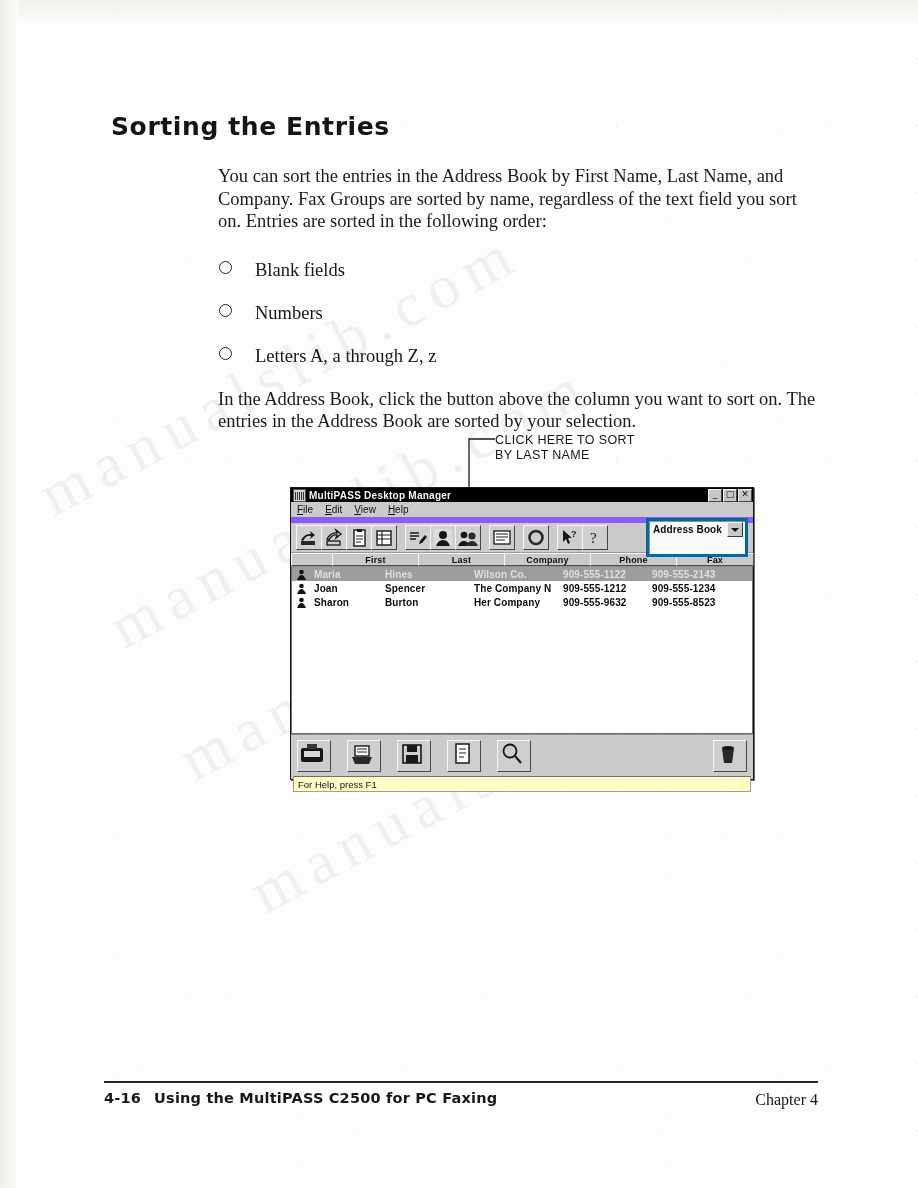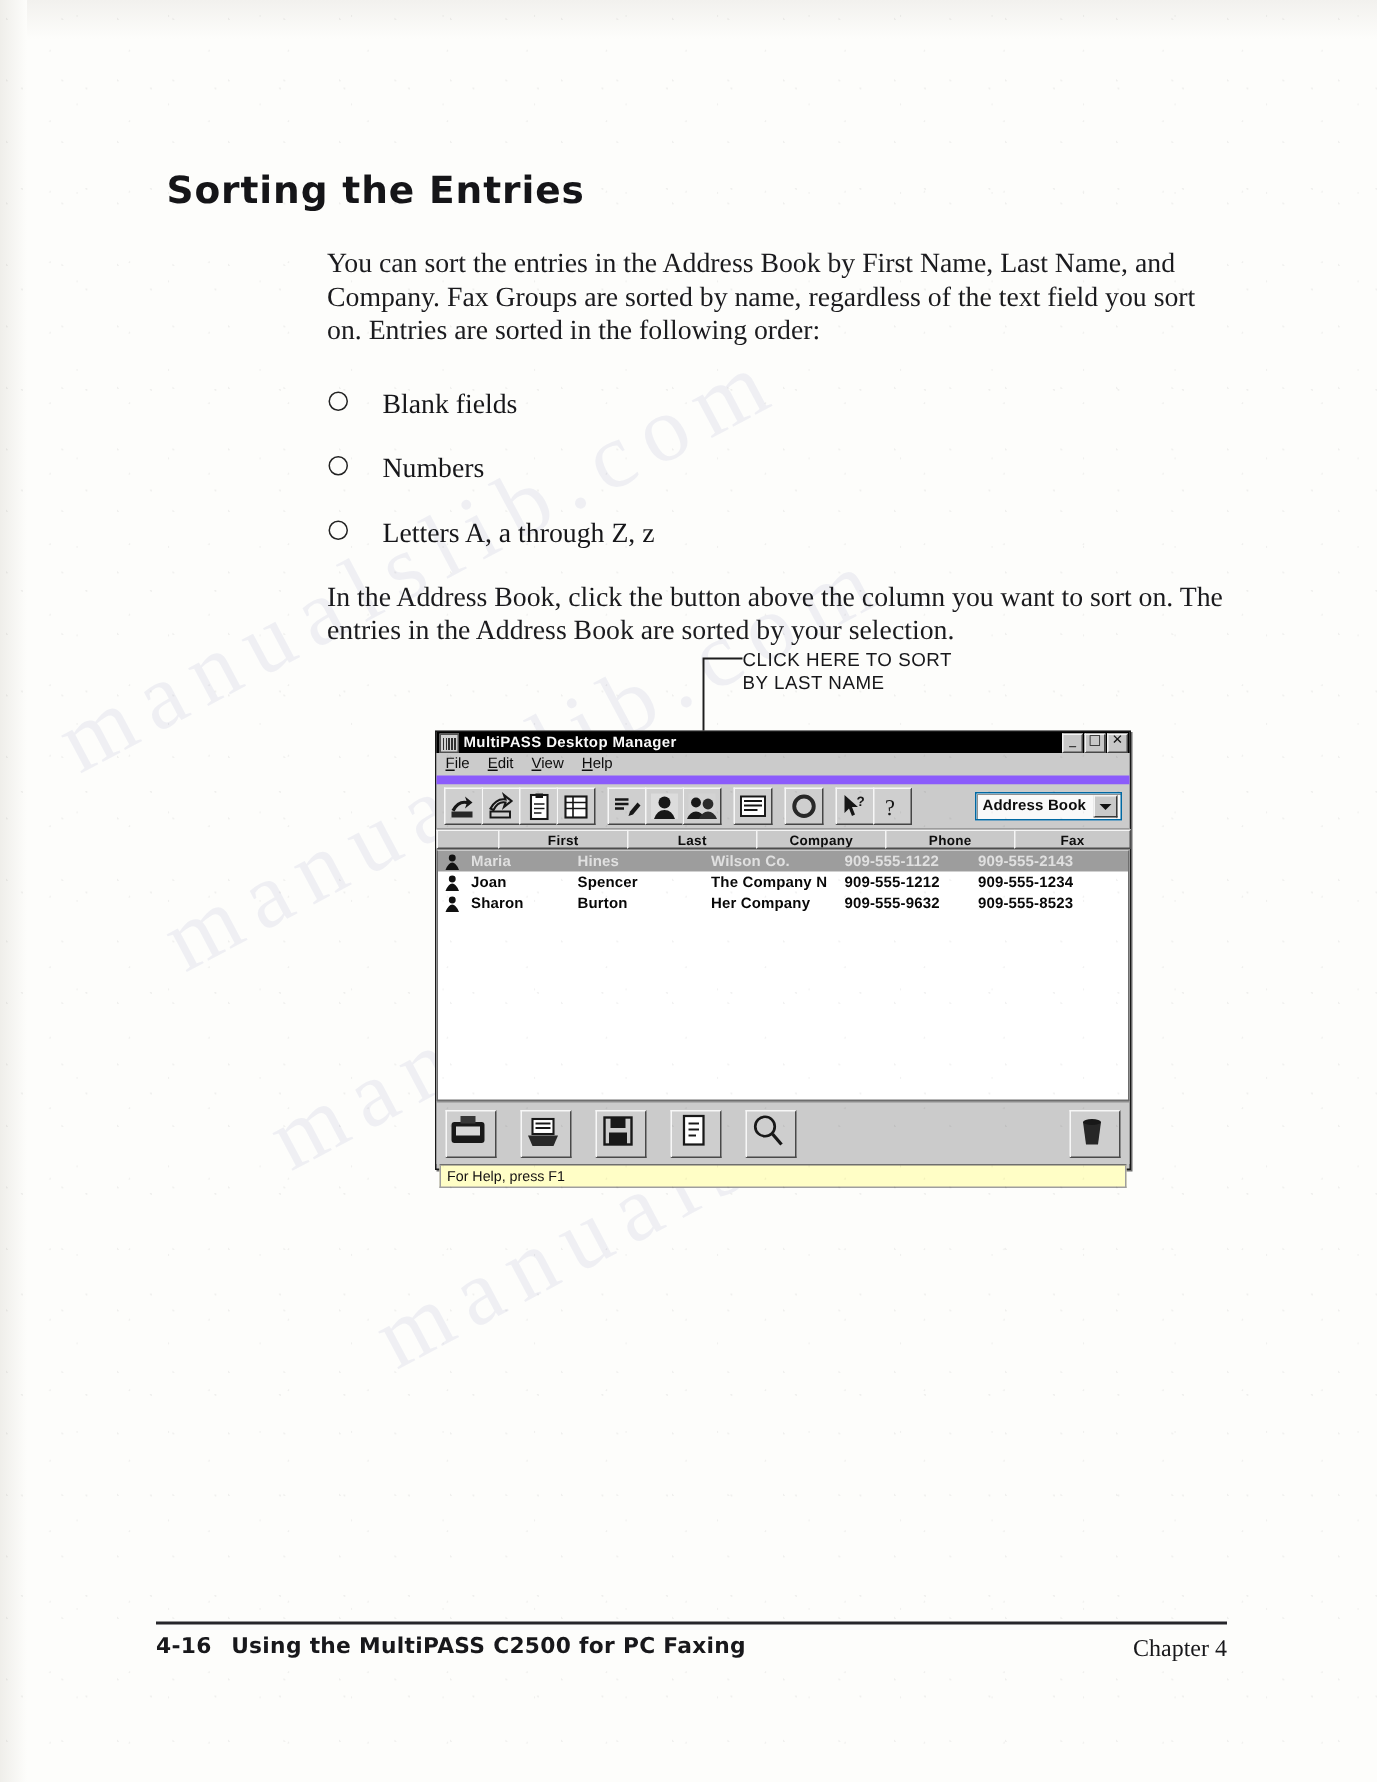--- a/index.html
+++ b/index.html
@@ -227,23 +227,23 @@
     overflow: hidden;
   }
   .tbtn svg { position: absolute; left: 2px; top: 2px; }
 
   .ddl {
     margin-left: auto;
     display: flex;
     align-items: center;
     height: 17px;
     background: #f4f4f4;
-    border: 1px solid #0369a1;
+    border: 3px solid #0369a1;
     box-shadow: inset 1px 1px 0 #8f8f8f;
-    padding: 0 2px 0 4px;
+    padding: 0 2px 16px 4px;
   }
   .ddl .lbl {
     font-size: 10px;
     font-weight: bold;
     color: #111;
     padding-right: 5px;
     letter-spacing: .1px;
   }
   .ddl .arw {
     width: 14px; height: 13px;

